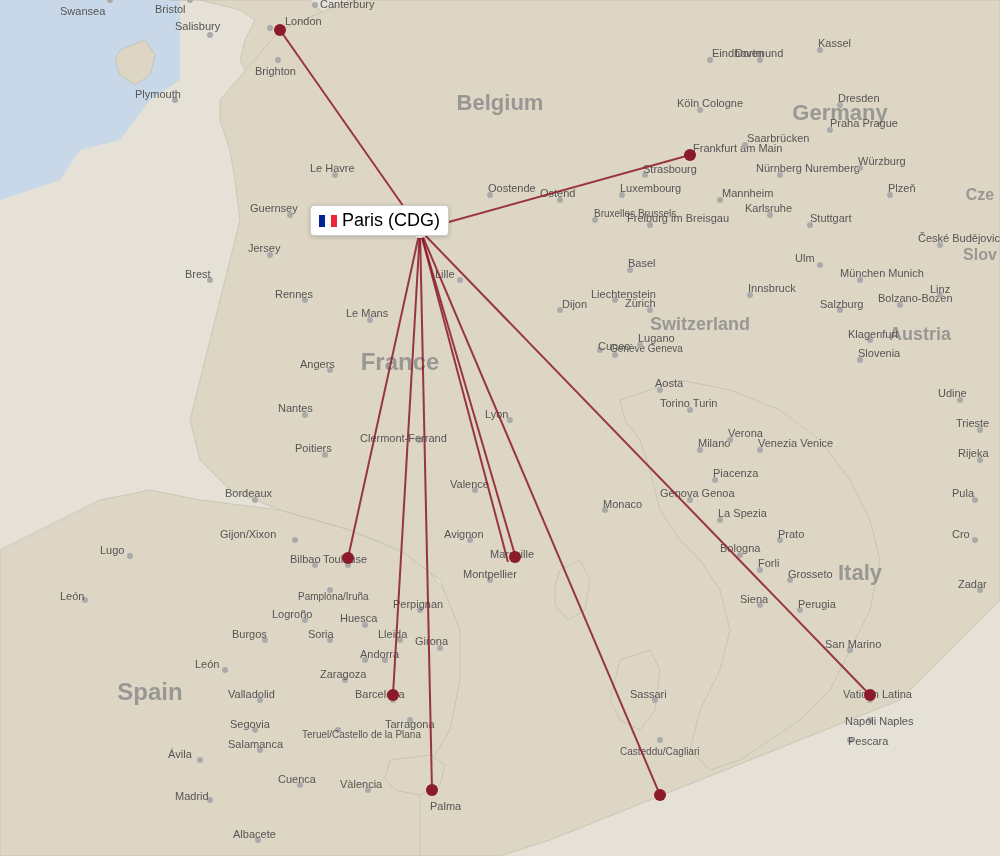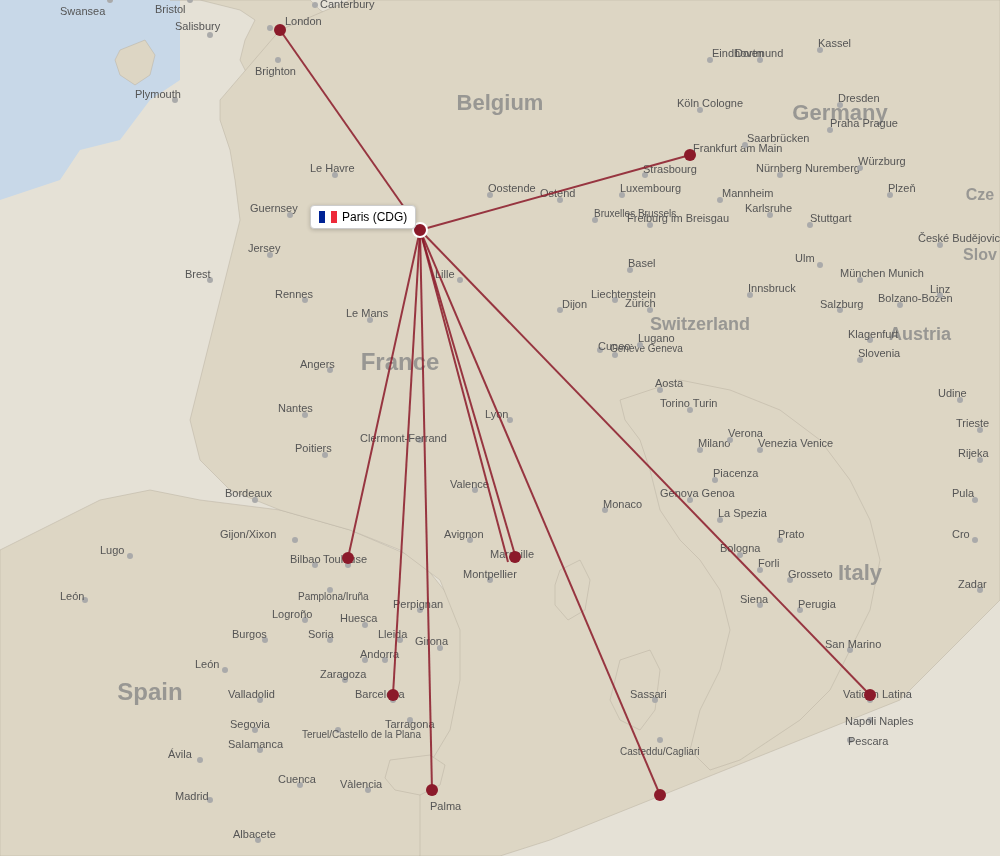--- a/index.html
+++ b/index.html
@@ -17,21 +17,21 @@
       top: 0; left: 0;
       width: 100%; height: 100%;
     }
 
     .airport-label {
       position: absolute;
       background: white;
       border: 1px solid #ccc;
       border-radius: 4px;
       padding: 4px 8px;
-      font-size: 12px;
+      font-size: 18px;
       font-weight: 500;
       white-space: nowrap;
       display: flex;
       align-items: center;
       gap: 5px;
       box-shadow: 0 1px 4px rgba(0,0,0,0.2);
       pointer-events: none;
     }
   </style>
 </head>

